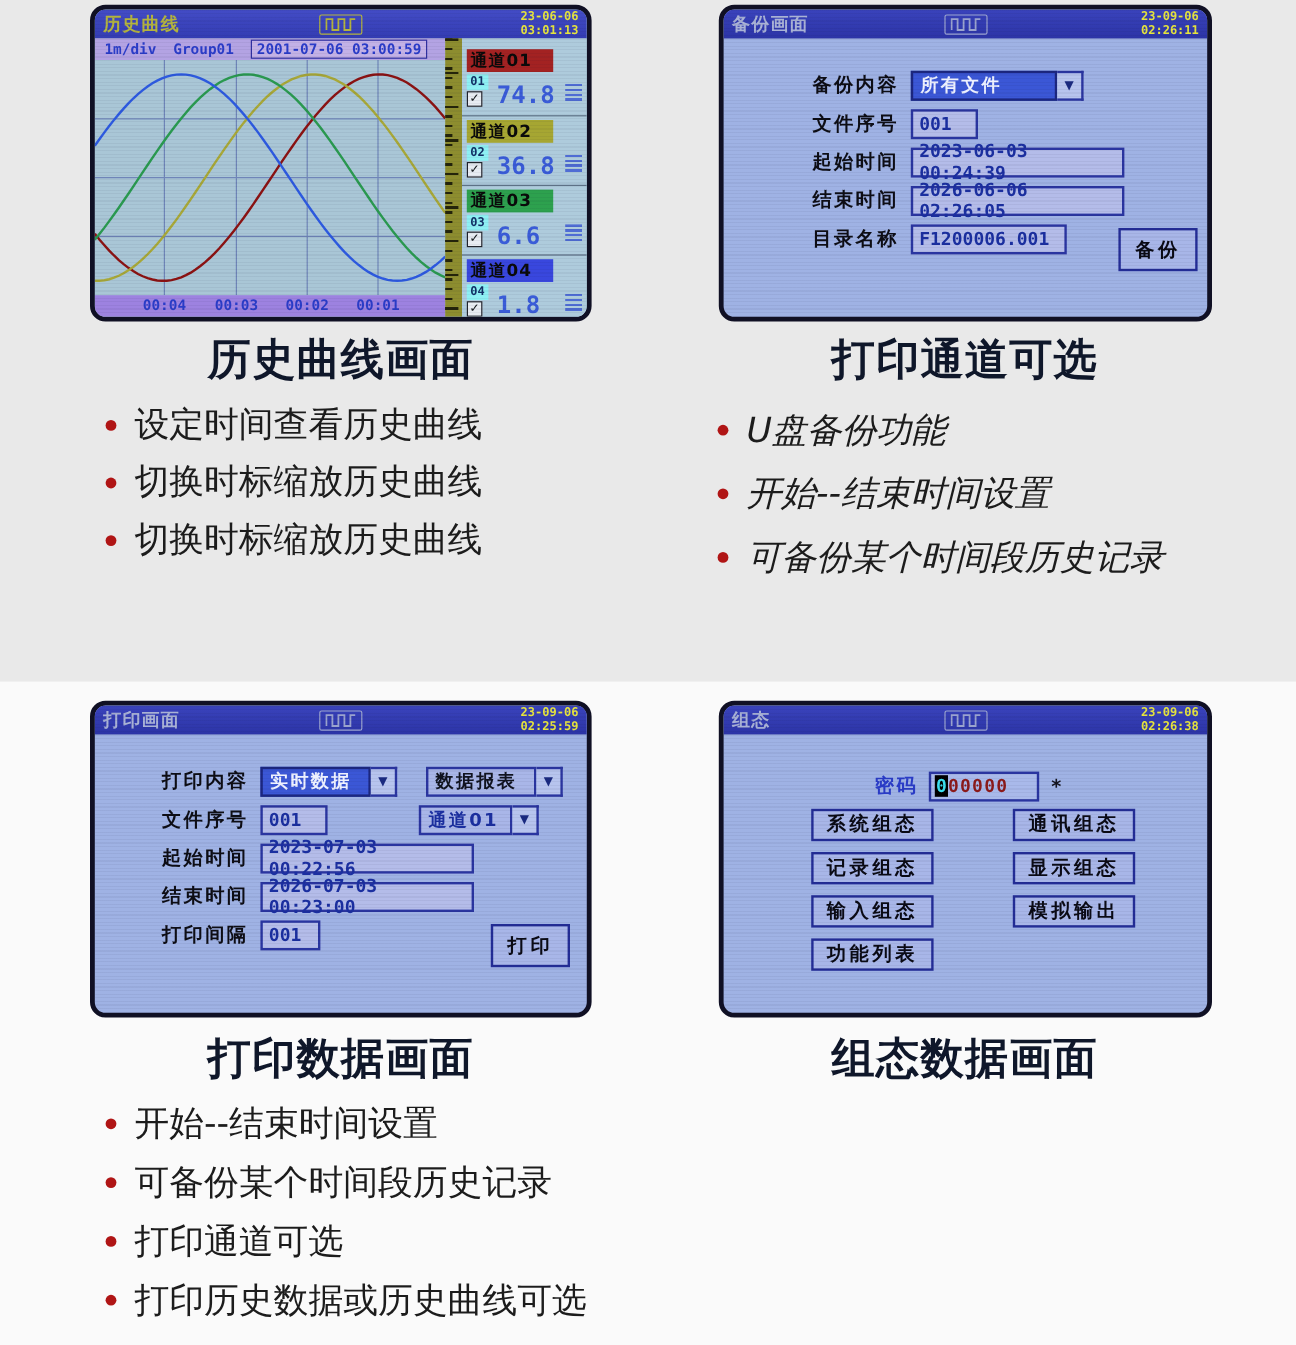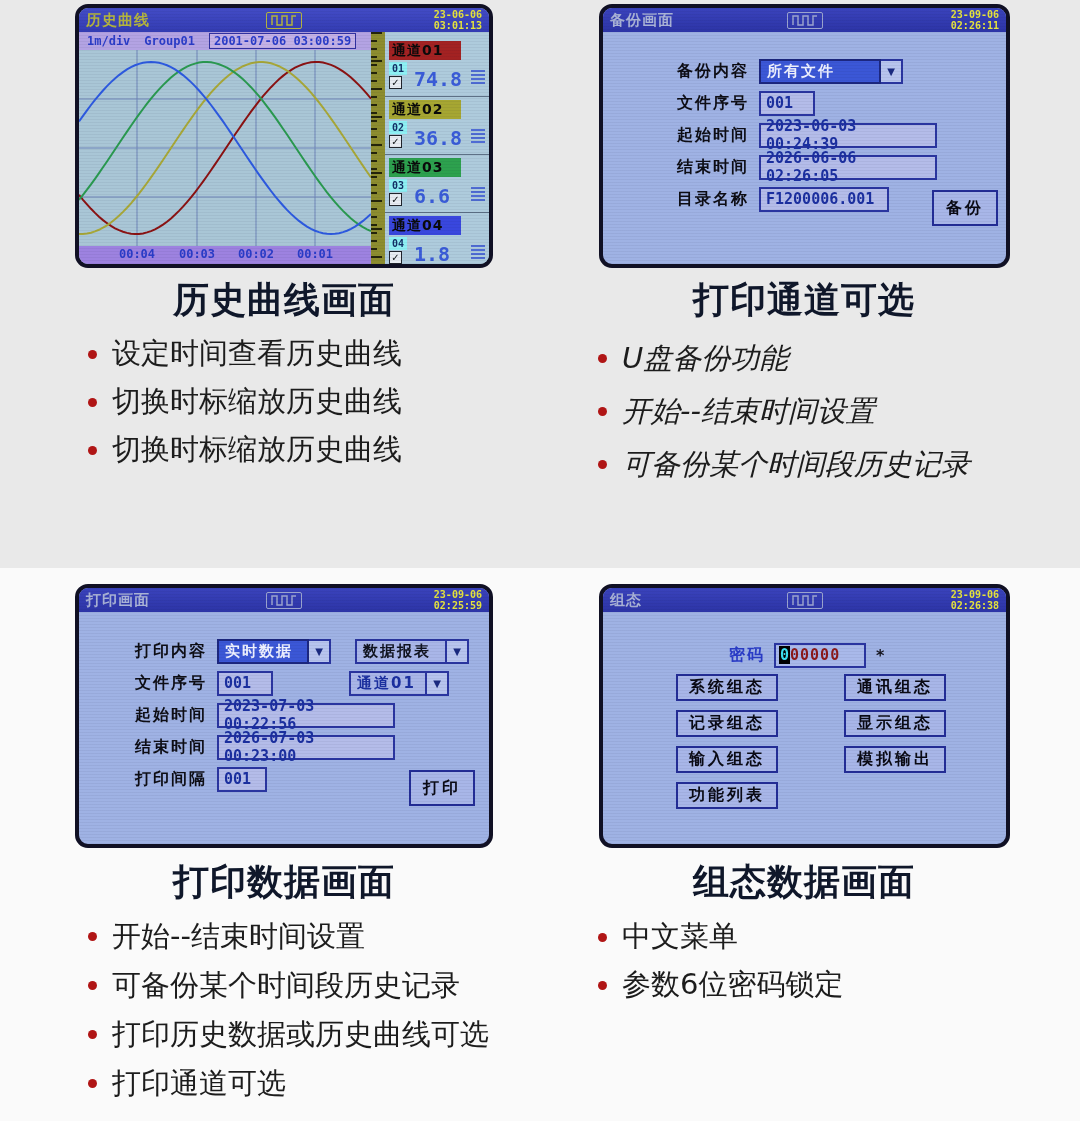--- a/index.html
+++ b/index.html
@@ -349,20 +349,16 @@
     <li>切换时标缩放历史曲线</li>
   </ul>
   <ul class="bullets bl-2">
     <li>U盘备份功能</li>
     <li>开始--结束时间设置</li>
     <li>可备份某个时间段历史记录</li>
   </ul>
   <ul class="bullets bl-3">
     <li>开始--结束时间设置</li>
     <li>可备份某个时间段历史记录</li>
+    <li>打印通道可选</li>
     <li>打印历史数据或历史曲线可选</li>
-    <li>打印通道可选</li>
-  </ul>
-  <ul class="bullets bl-4">
-    <li>中文菜单</li>
-    <li>参数6位密码锁定</li>
   </ul>
 </div>
 
 </body></html>

